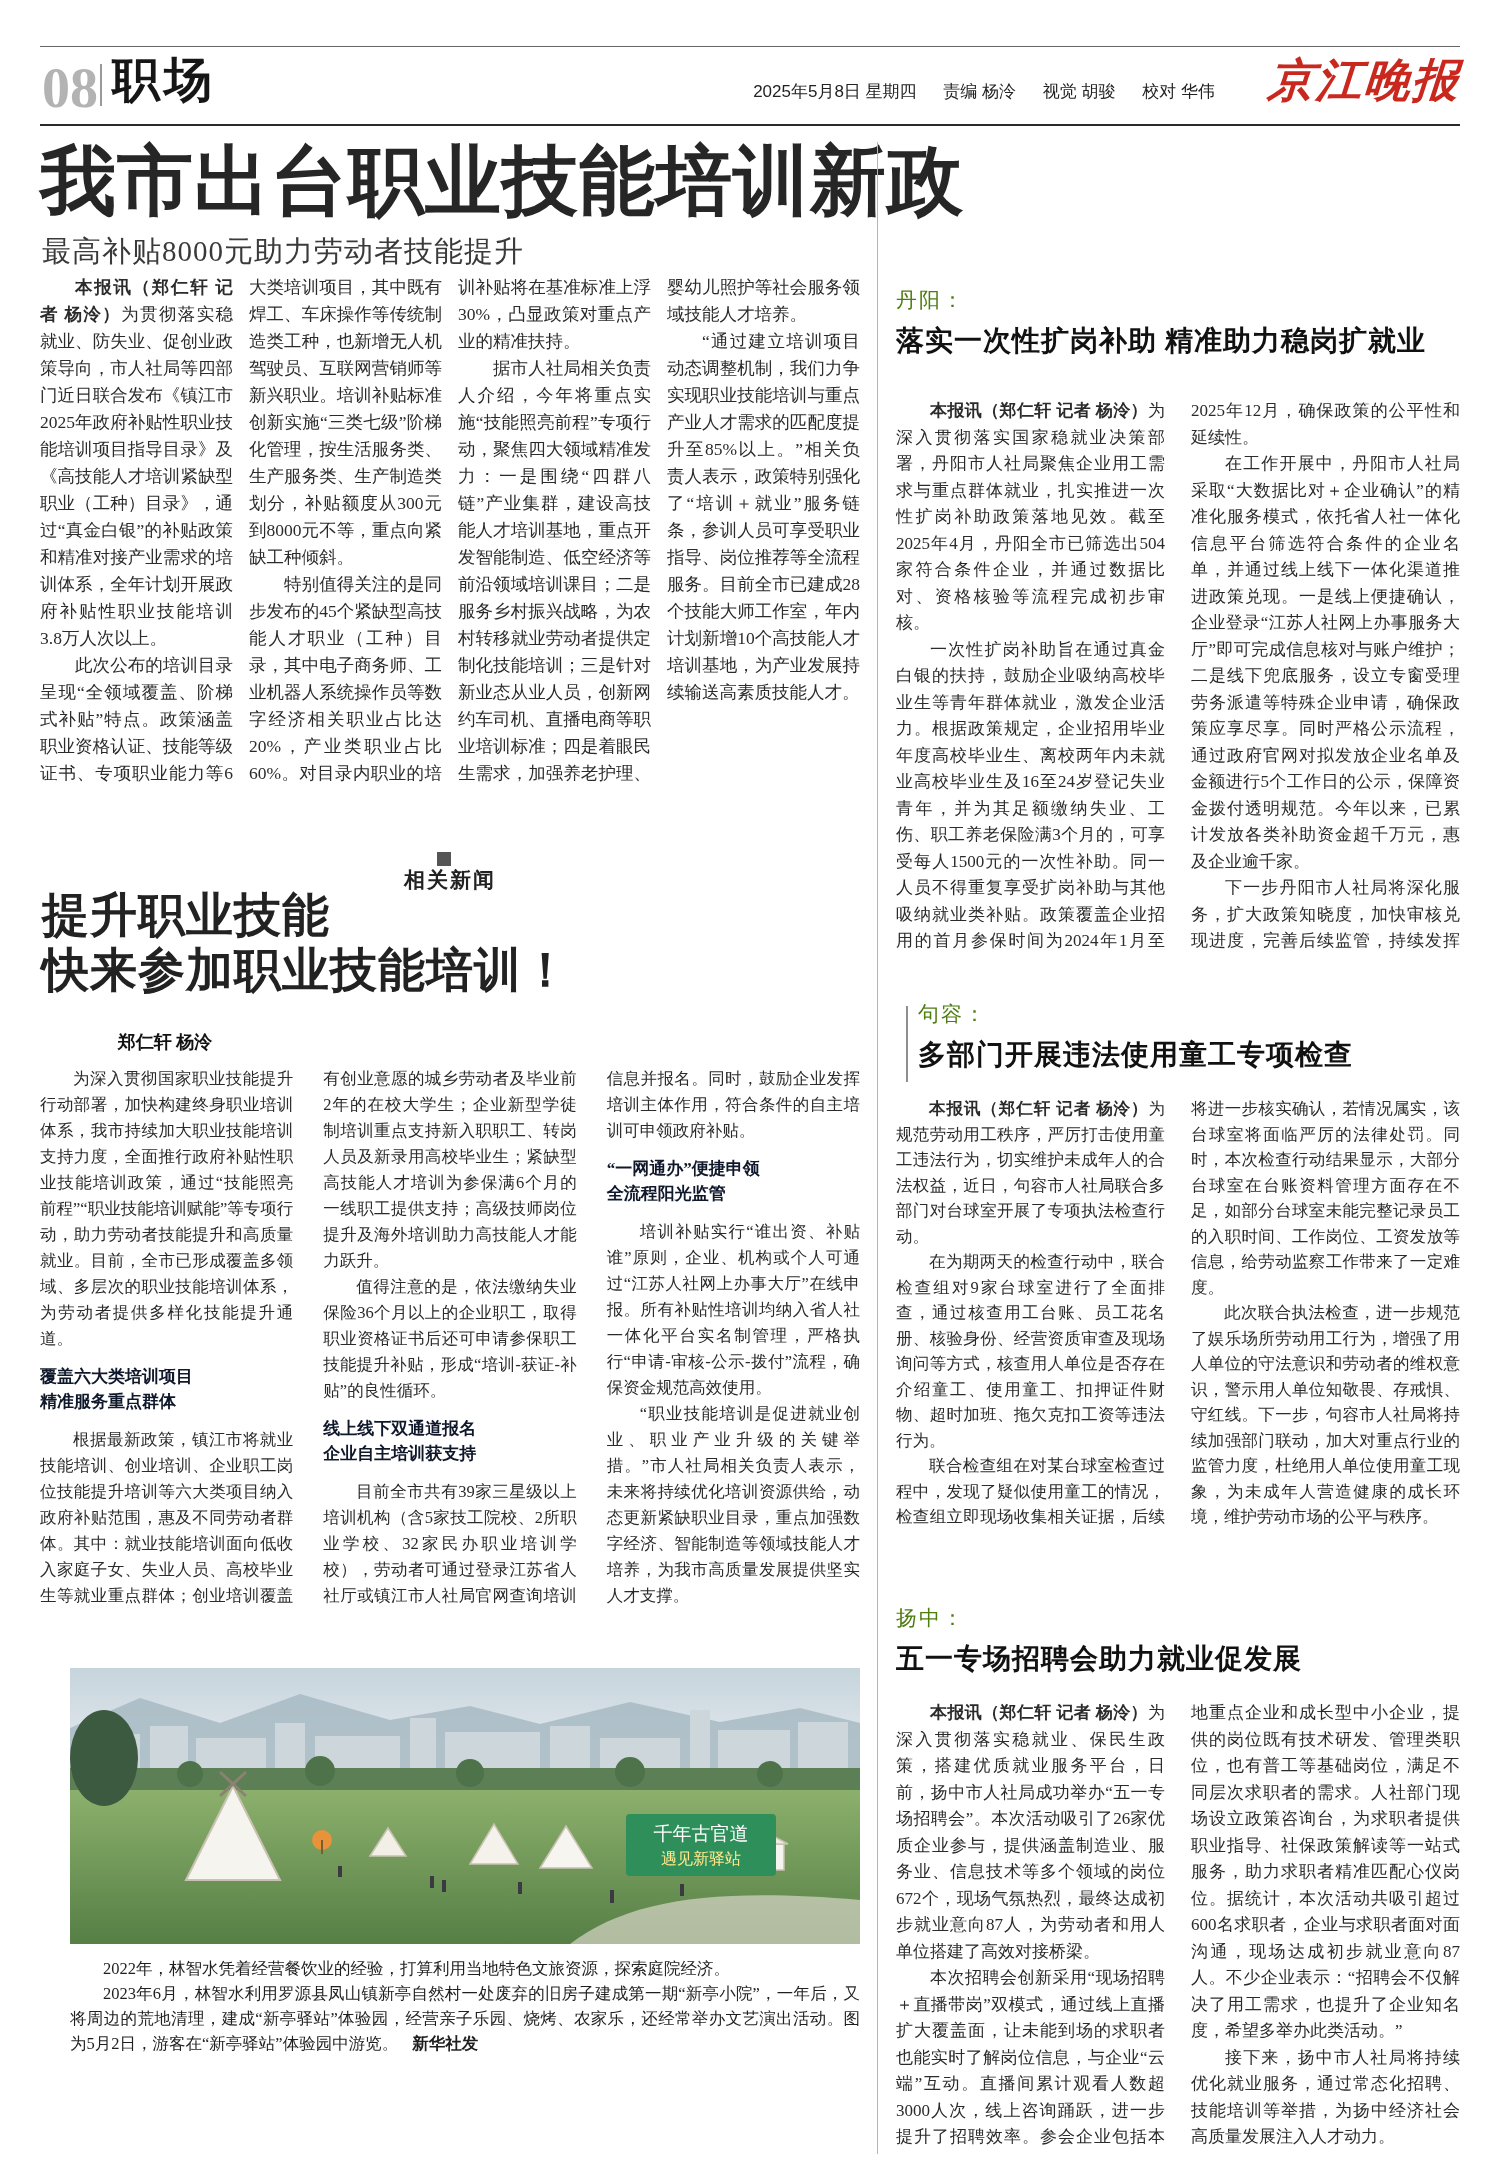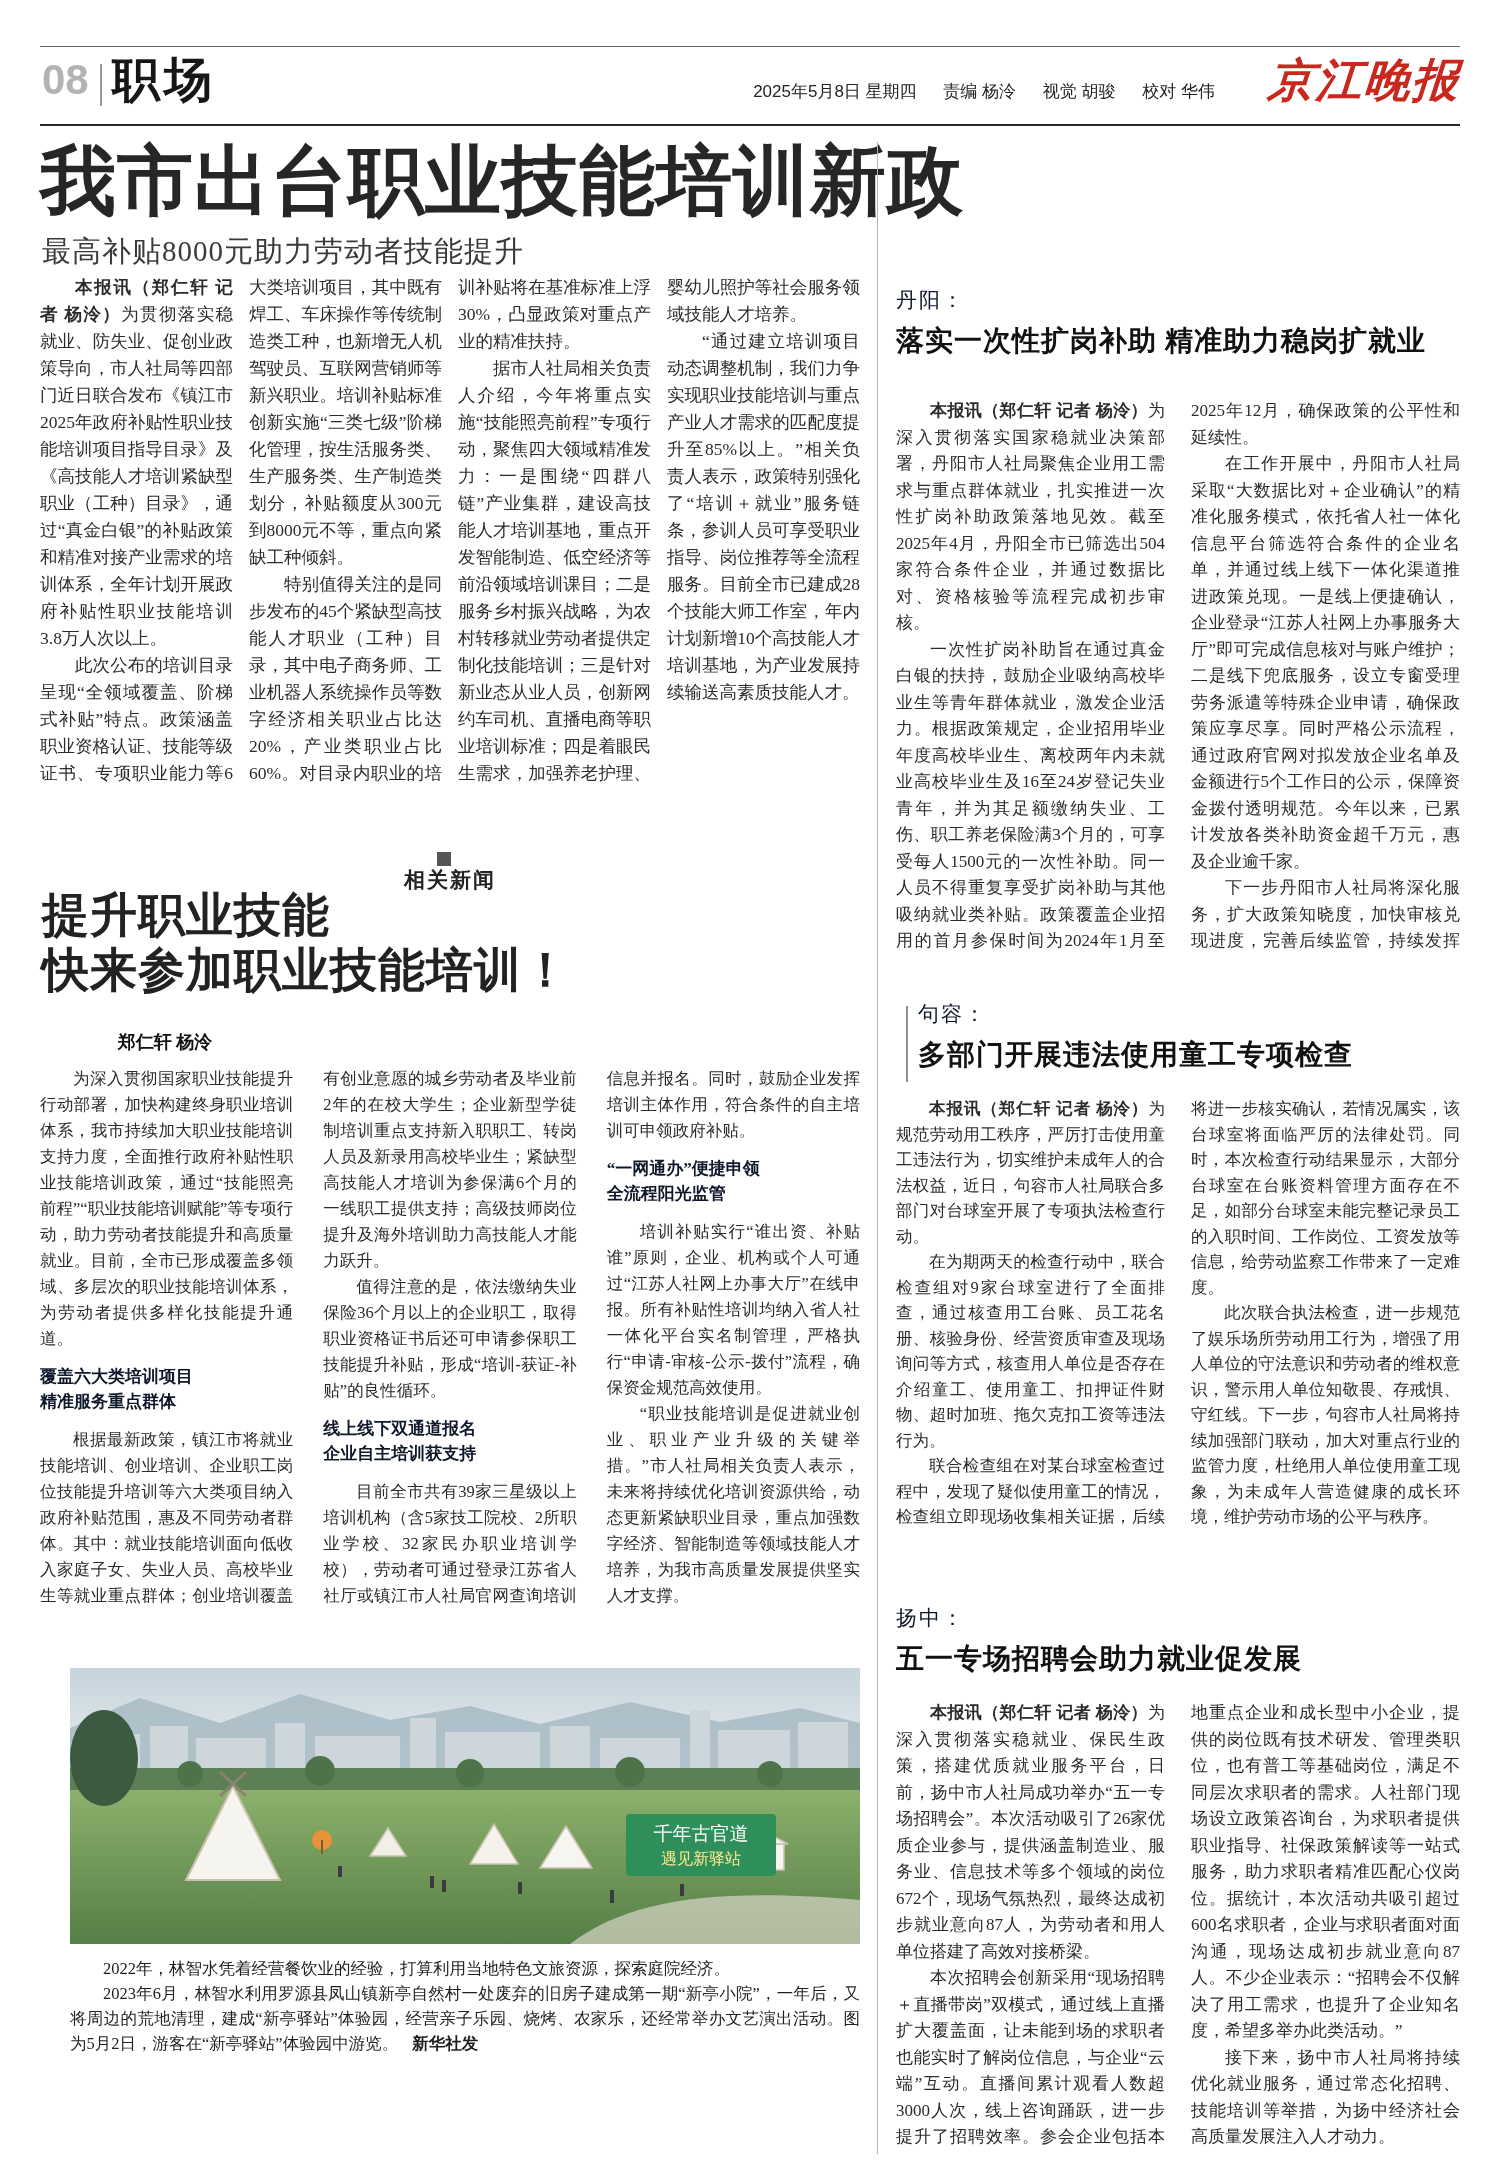--- a/index.html
+++ b/index.html
@@ -2,22 +2,22 @@
 <html><head>
 <meta charset="utf-8">
 <style>
   html,body{margin:0;padding:0;background:#e9e9e9;}
   .page{position:relative;width:1500px;height:2161px;background:#ffffff;margin:0 auto;
         font-family:"Liberation Serif","DejaVu Serif",serif;color:#2b2b2b;overflow:hidden;}
   .abs{position:absolute;}
 
   
   .rule-top{left:40px;top:46px;width:1420px;height:1px;background:#666;}
-  .page-num{left:42px;top:56px;font-size:42px;font-weight:bold;color:#b3b3b3;
-            font-family:Liberation Sans, sans-serif;}
+  .page-num{left:42px;top:56px;font-size:56px;font-weight:bold;color:#b3b3b3;
+            font-family:Liberation Serif, serif;}
   .head-div{left:100px;top:64px;width:2px;height:42px;background:#999;}
   .section-name{left:112px;top:48px;font-size:48px;font-weight:900;color:#161616;letter-spacing:4px;}
   .date-staff{right:285px;top:80px;font-size:17px;color:#222;text-align:right;
               font-family:"Liberation Sans","DejaVu Sans",sans-serif;}
   .date-staff span{margin-left:22px;}
   .masthead{right:40px;top:50px;font-size:46px;font-weight:900;color:#c9281f;
             font-style:italic;letter-spacing:2px;transform:skewX(-4deg);}
   .rule-header{left:40px;top:124px;width:1420px;height:2px;background:#2a2a2a;}
 
   
@@ -40,21 +40,21 @@
   .rel-byline{left:40px;top:1030px;width:250px;text-align:center;font-weight:bold;font-size:18px;color:#111;}
   .rel-body{left:40px;top:1066px;width:820px;height:562px;column-count:3;column-gap:30px;
             column-fill:auto;font-size:16.5px;line-height:26px;}
   .col-sub{text-align:left;font-weight:bold;font-size:17px;margin:13px 0;color:#0f172a;
            white-space:pre-line;text-indent:0;line-height:1.45;break-inside:avoid;}
 
   
   .divider-v{left:877px;top:142px;width:1px;height:2012px;background:#b5b5b5;}
 
   
-  .sec-tag{font-size:21px;color:#0f172a;letter-spacing:2px;margin-bottom:8px;}
+  .sec-tag{font-size:21px;color:#4d7c0f;letter-spacing:2px;margin-bottom:8px;}
   .sec-head{font-size:28px;font-weight:700;color:#111;letter-spacing:1px;}
   .dy-title{left:896px;top:286px;width:564px;}
   .dy-body{left:896px;top:398px;width:564px;height:572px;column-count:2;column-gap:26px;
            font-size:17px;line-height:26.5px;}
   .jr-bar{left:906px;top:1006px;width:2px;height:76px;background:#8f8f8f;}
   .jr-title{left:918px;top:1000px;width:542px;}
   .jr-body{left:896px;top:1096px;width:564px;height:496px;column-count:2;column-gap:26px;
            font-size:16.5px;line-height:25.5px;}
   .yz-title{left:896px;top:1604px;width:564px;}
   .yz-body{left:896px;top:1700px;width:564px;height:458px;column-count:2;column-gap:26px;

